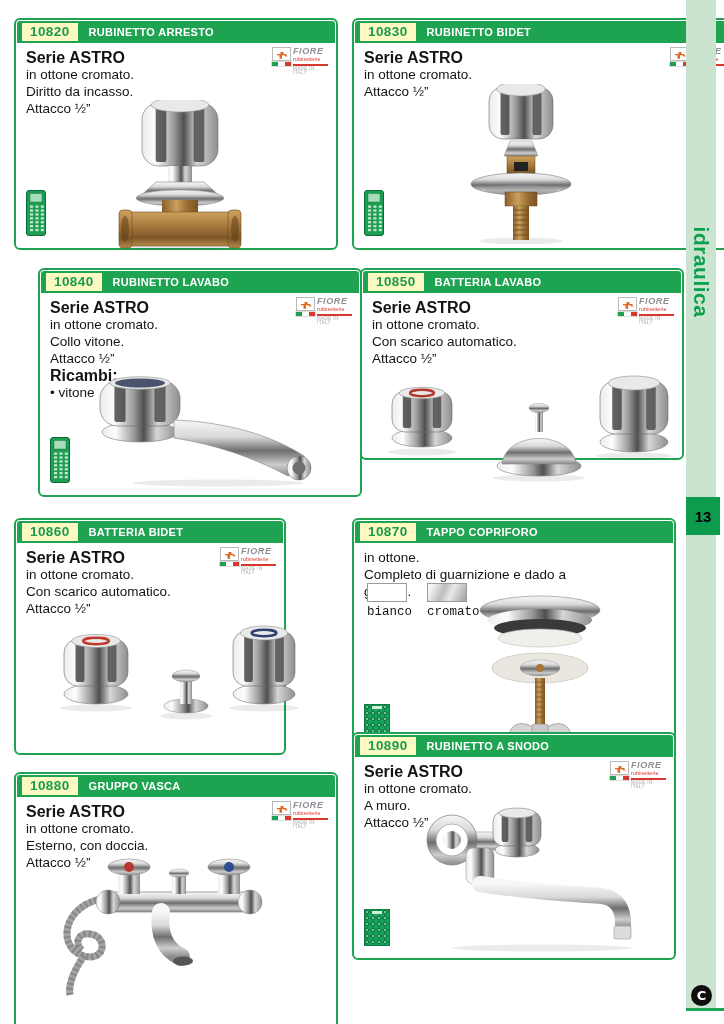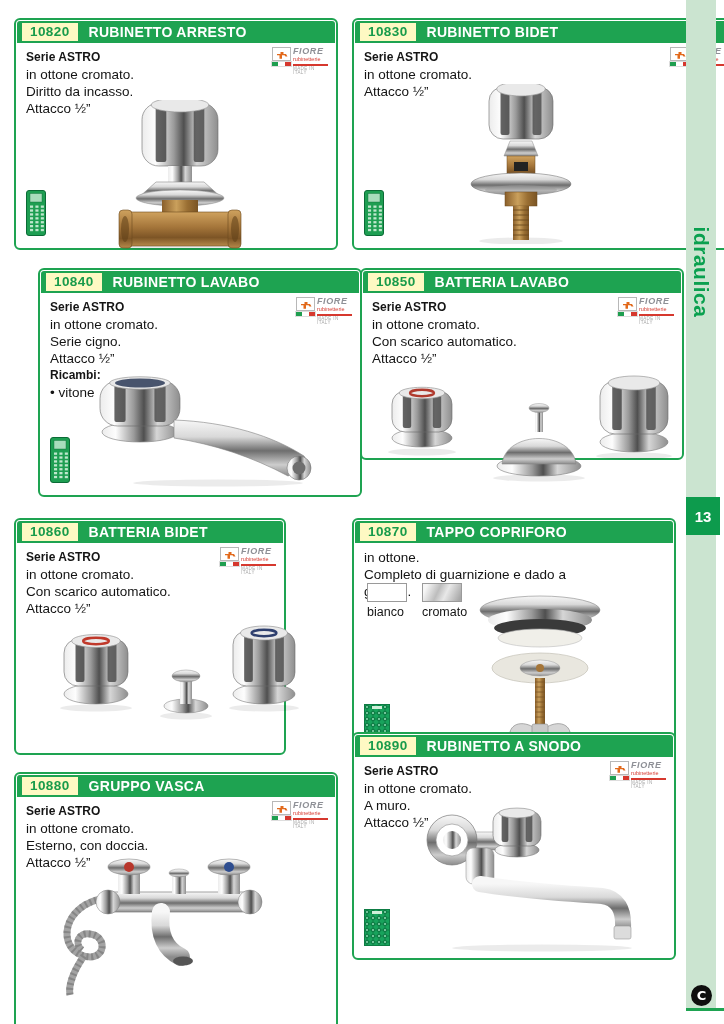--- a/index.html
+++ b/index.html
@@ -7,50 +7,50 @@
   }
   html,body{margin:0;padding:0;background:#fff;}
   body{width:724px;height:1024px;position:relative;font-family:"Liberation Sans",sans-serif;overflow:hidden;}
   .page{position:absolute;inset:0;background:#fff;}
   
   .card{position:absolute;border:2px solid var(--accent);border-radius:6px;background:#fff;box-sizing:border-box;}
   .card-head{position:absolute;left:1px;right:1px;top:1px;height:22px;background:var(--accent);
     border-radius:3px 3px 0 0;display:flex;align-items:center;}
   .code{background:#fef9c3;color:var(--code);font-weight:bold;font-size:13.5px;height:18px;line-height:18px;
     padding:0 8px;margin-left:5px;letter-spacing:.4px;}
-  .title{color:#fff;font-weight:bold;font-size:14px;margin-left:11px;letter-spacing:.3px;}
+  .title{color:#fff;font-weight:bold;font-size:11px;margin-left:11px;letter-spacing:.3px;}
   .desc{position:absolute;top:29px;left:10px;right:70px;font-size:13.5px;line-height:17px;color:#141414;}
-  .desc .line.b{font-weight:bold;font-size:12px;}
+  .desc .line.b{font-weight:bold;font-size:16px;}
   .img-wrap{position:absolute;}
   .img-wrap svg{display:block;width:100%;height:100%;}
   
   .fiore{position:absolute;top:27px;right:8px;width:56px;height:28px;display:flex;gap:2px;}
   .fiore-left{width:19px;display:flex;flex-direction:column;gap:1px;}
   .fiore-box{width:17px;height:12px;border:1px solid #b8b8b8;background:#fff;display:flex;align-items:center;justify-content:center;}
   .fiore-flag{display:flex;width:19px;height:4px;outline:1px solid #ddd;}
   .fiore-flag i{flex:1;display:block;}
   .fg{background:#1E9E4F}.fw{background:#fff}.fr{background:#D6382E}
   .fiore-right{flex:1;line-height:1;}
   .fiore-name{font-size:9px;font-weight:bold;font-style:italic;color:#8E9096;letter-spacing:.6px;}
   .fiore-sub{font-size:5.5px;color:#D6382E;border-bottom:2px solid #D6382E;padding-bottom:1px;margin-top:1px;}
   .fiore-made{font-size:4.5px;color:#a8a8a8;margin-top:1px;letter-spacing:.4px;}
   
-  .swatch-row{position:absolute;top:63px;left:13px;display:flex;gap:15px;}
+  .swatch-row{position:absolute;top:63px;left:13px;display:flex;gap:15px;font-family:Liberation Mono, monospace;}
   .swatch{text-align:left;}
   .swatch-box{width:38px;height:17px;border:1px solid #9a9a9a;background:#fff;}
   .swatch-box.chrome{background:linear-gradient(115deg,#f6f6f6 10%,#bdbdbd 40%,#e8e8e8 60%,#a8a8a8 95%);}
   .swatch-label{font-size:12.5px;color:#141414;margin-top:3px;}
   
   .list-icon{position:absolute;left:10px;bottom:8px;}
   
   .side-strip{position:absolute;left:686px;top:0;width:30px;height:1010px;background:var(--strip);}
   .side-label{position:absolute;left:701px;top:272px;transform:translate(-50%,-50%) rotate(90deg);
     color:var(--label);font-weight:bold;font-size:21px;letter-spacing:.5px;white-space:nowrap;}
   .page-badge{position:absolute;left:686px;top:497px;width:34px;height:38px;background:var(--badge);
-    color:#ffffff;font-weight:bold;font-size:15px;display:flex;align-items:center;justify-content:center;}
+    color:#000000;font-weight:bold;font-size:15px;display:flex;align-items:center;justify-content:center;}
   .footer-mark{position:absolute;left:691px;top:985px;width:21px;height:21px;border-radius:50%;
     background:#0e0e0e;color:#fff;font-weight:bold;font-size:13px;display:flex;align-items:center;justify-content:center;
     font-family:"DejaVu Sans",sans-serif;}
   .footer-line{position:absolute;left:686px;top:1008px;width:38px;height:3px;background:var(--accent);}
 </style>
 </head>
 <body>
 
 <div class="page">
   <div id="cards">
@@ -289,21 +289,21 @@
       </div>
       <div class="fiore-right">
         <div class="fiore-name">FIORE</div>
         <div class="fiore-sub">rubinetterie</div>
         <div class="fiore-made">MADE IN ITALY</div>
       </div>
     </div>
     <div class="desc">
           <div class="line b">Serie ASTRO</div>
           <div class="line">in ottone cromato.</div>
-          <div class="line">Serie cigno.</div>
+          <div class="line">Collo vitone.</div>
           <div class="line">Attacco ½”</div>
           <div class="line b">Ricambi:</div>
           <div class="line">• vitone</div>
         </div>
 
     <div class="img-wrap" style="left: 38px; top: 102px; width: 250px; height: 115px;">
           <svg viewBox="0 0 250 115">
             <defs>
 <linearGradient id="c1v" x1="0" y1="0" x2="1" y2="0">
                 <stop offset="0" stop-color="#ececec"></stop>

